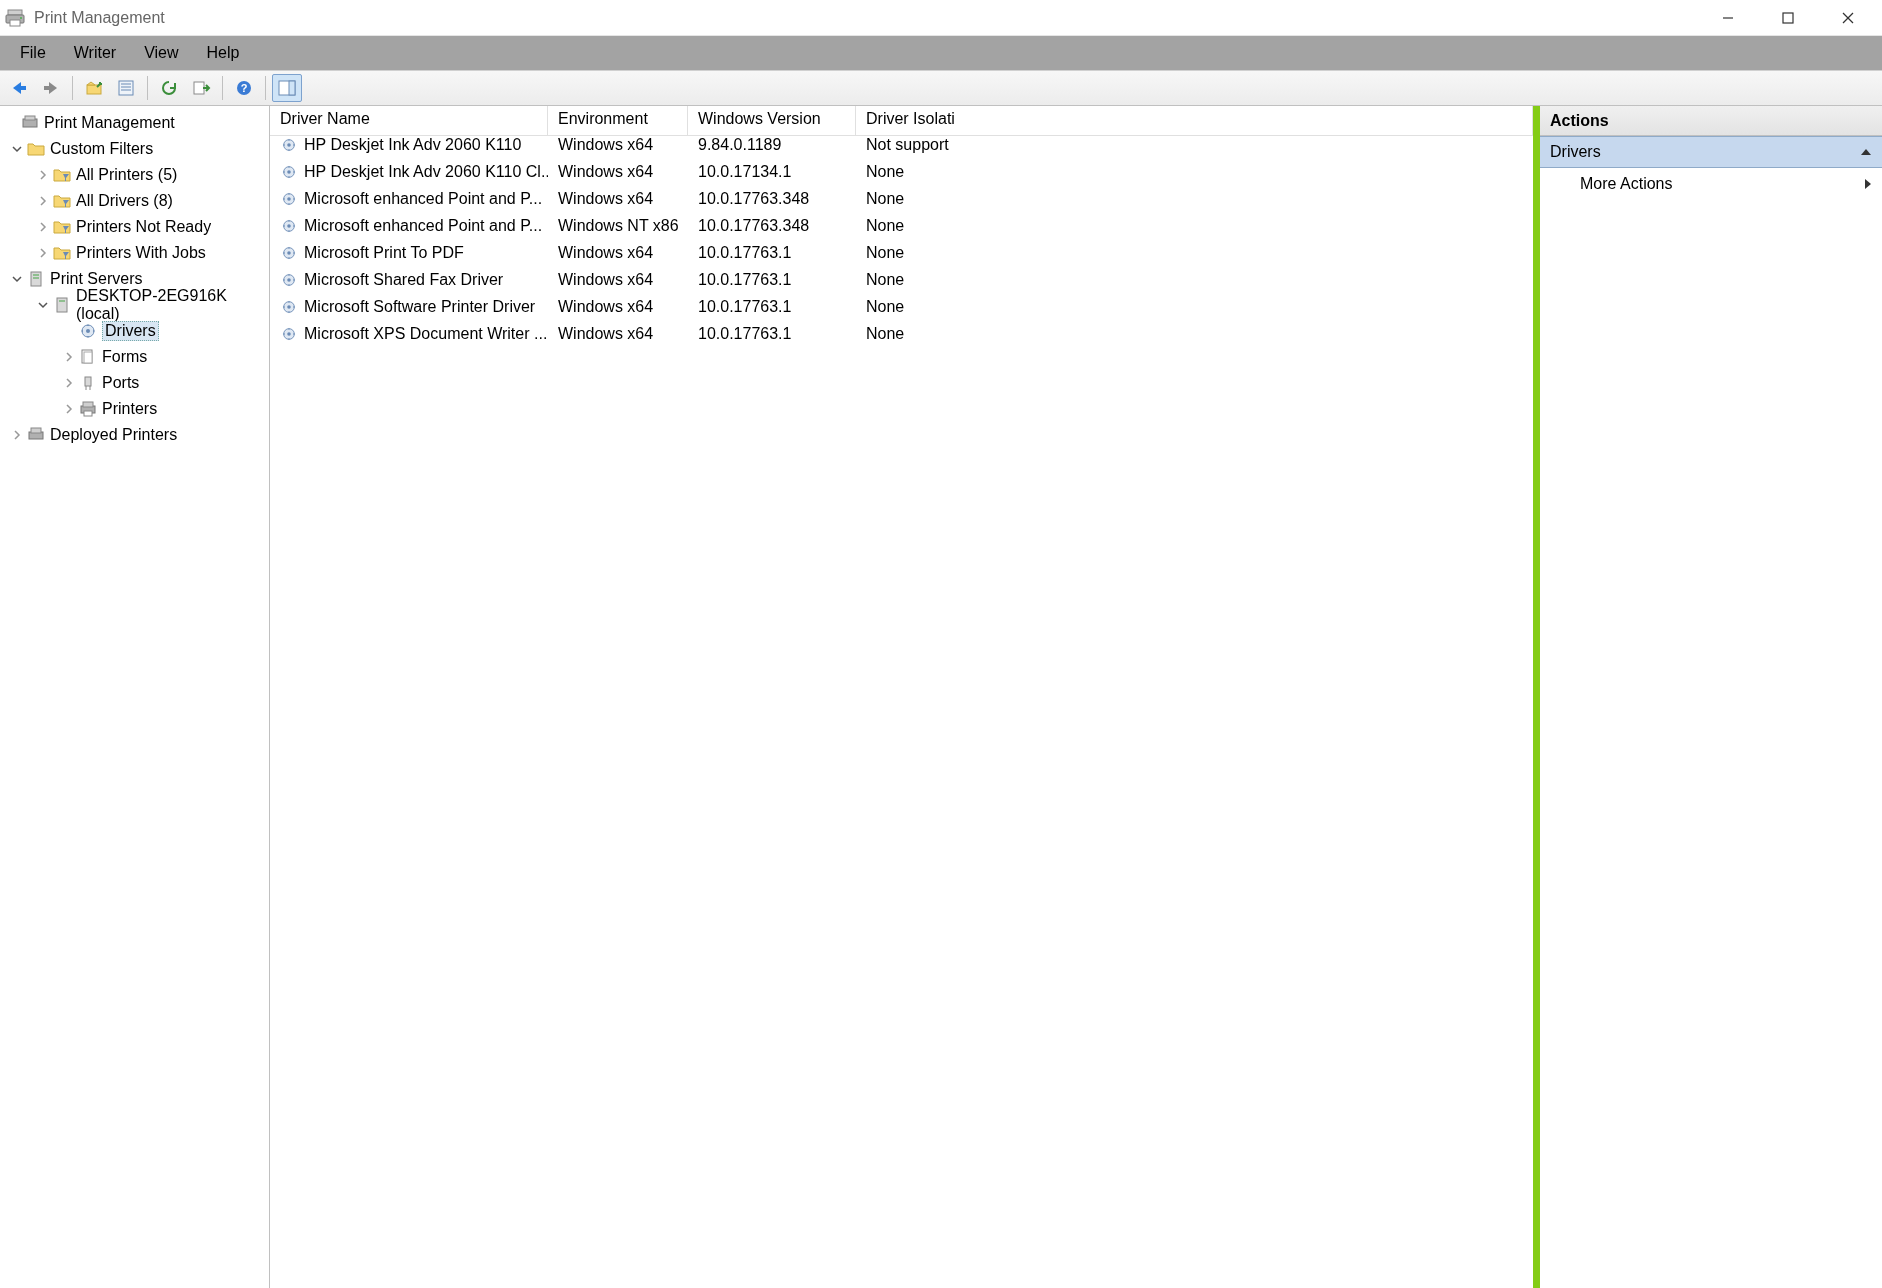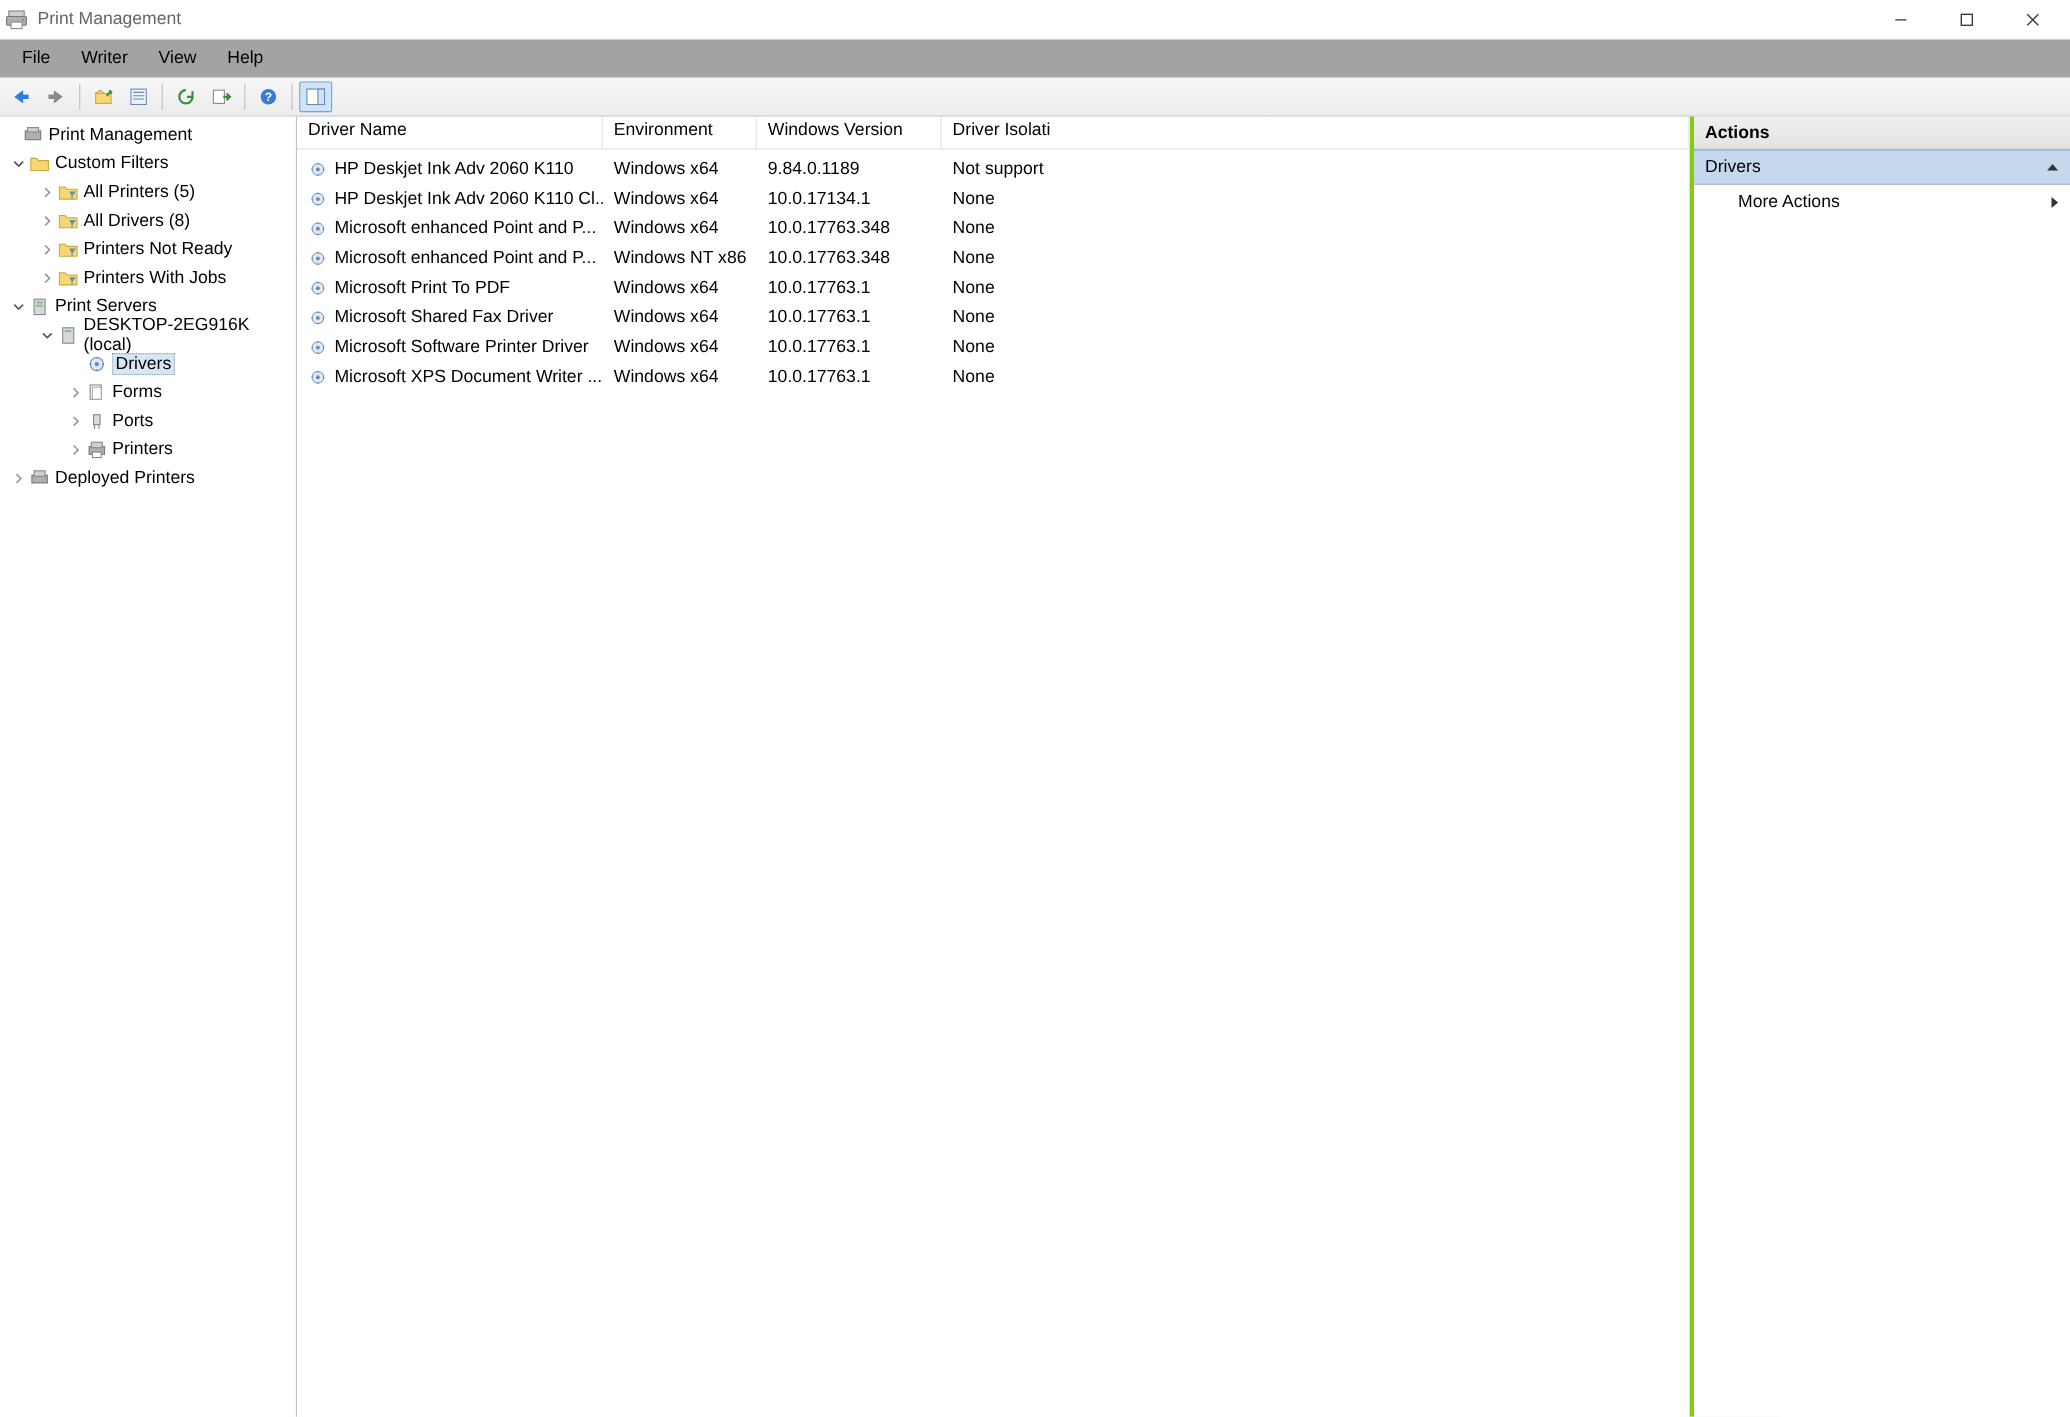--- a/index.html
+++ b/index.html
@@ -121,21 +121,21 @@
     background: #d8e6f3;
     border: 1px dotted #7aa;
     padding: 0 2px;
   }
 
   
   .list-panel {
     flex: 1;
     display: flex;
     flex-direction: column;
-    border-right: 4px solid #84cc16;
+    border-right: 7px solid #84cc16;
     overflow: hidden;
     min-width: 0;
   }
   .list-header {
     display: flex;
     height: 30px;
     background: #fff;
     border-bottom: 1px solid #e0e0e0;
     flex-shrink: 0;
   }
@@ -143,21 +143,21 @@
     padding: 4px 10px;
     font-size: 16px;
     border-right: 1px solid #e0e0e0;
     white-space: nowrap;
     overflow: hidden;
   }
   .list-body { flex: 1; overflow: auto; }
   .list-row {
     display: flex;
     height: 27px;
-    align-items: flex-end;
+    align-items: flex-start;
   }
   .list-row .cell {
     padding: 0 10px;
     font-size: 16px;
     white-space: nowrap;
     overflow: hidden;
     text-overflow: ellipsis;
     display: flex;
     align-items: center;
   }

